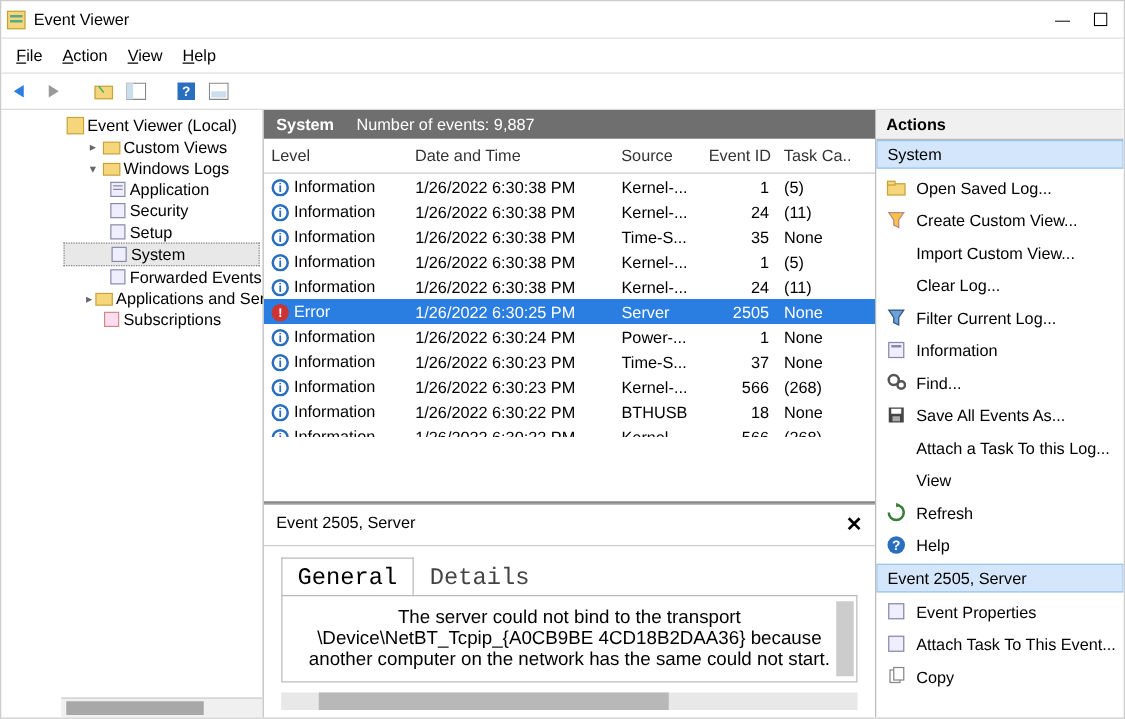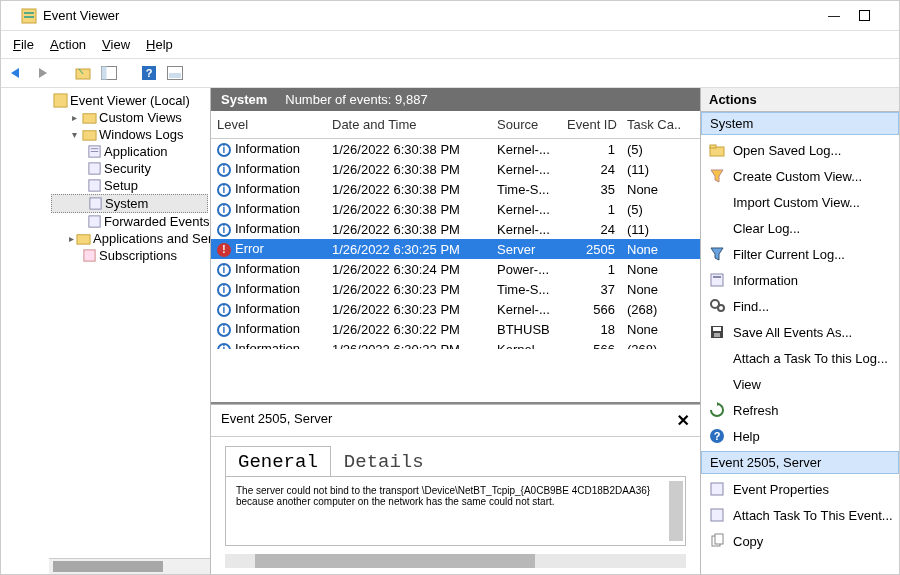--- a/index.html
+++ b/index.html
@@ -1,17 +1,17 @@
 <!DOCTYPE html>
 <html><head>
 <meta charset="utf-8">
 <style>
   * { box-sizing: border-box; }
   body { margin:0; font-family: "Segoe UI", Tahoma, sans-serif; font-size:13px; color:#000; background:#fff; width:900px; height:575px; overflow:hidden; display:flex; flex-direction:column; border:1px solid #ccc;}
-  .titlebar { display:flex; align-items:center; height:30px; padding:0 20px; border-bottom:1px solid #e0e0e0;}
+  .titlebar { display:flex; align-items:center; height:30px; padding:0 4px; border-bottom:1px solid #e0e0e0;}
   .titlebar .icon { width:16px; height:16px; margin-right:6px; }
   .titlebar .title { flex:0 0 auto; font-size:13px;}
   .titlebar .spacer { flex:1;}
   .winbtn { width:30px; height:22px; display:flex; align-items:center; justify-content:center; font-size:12px;}
   .menubar { display:flex; gap:4px; padding:4px 6px; border-bottom:1px solid #e0e0e0;}
   .menubar span { padding:2px 6px; }
   .menubar span u { text-decoration:underline;}
   .toolbar { display:flex; gap:6px; padding:4px 6px; align-items:center; border-bottom:1px solid #ddd;}
   .tbtn { width:20px; height:20px; display:flex; align-items:center; justify-content:center;}
   .main { flex:1; display:flex; overflow:hidden;}
@@ -33,21 +33,21 @@
   .grow { display:flex; align-items:center; font-size:13px; height:20px;}
   .grow.sel { background:#2a7de1; color:#fff;}
   .liconI { width:14px;height:14px;border:2px solid #2a6fbf;border-radius:50%;display:inline-flex;align-items:center;justify-content:center;color:#2a6fbf;font-size:10px;font-weight:bold;margin-right:4px;}
   .liconE { width:14px;height:14px;border-radius:50%;background:#c33;display:inline-flex;align-items:center;justify-content:center;color:#fff;font-size:10px;font-weight:bold;margin-right:4px;}
   .detailpane { flex:0 0 170px; border-top:1px solid #bbb; display:flex; flex-direction:column;}
   .dtitle { padding:6px 10px; border-bottom:1px solid #ccc; display:flex; font-size:13px;}
   .dtitle .x { margin-left:auto; font-weight:bold; font-size:16px;}
   .tabs { display:flex; padding:8px 10px 0 14px; gap:0;}
   .tab { padding:4px 12px; border:1px solid #bbb; border-bottom:none; background:#fff; font-size:19px; position:relative; top:1px;font-family:Liberation Mono, monospace;}
   .tab.inactive { background:transparent; border-color:transparent; color:#444;}
-  .dbody { margin:0 14px 8px 14px; border:1px solid #bbb; padding:8px 10px; font-size:10px; height:70px; overflow:hidden; position:relative;}
+  .dbody { margin:0 14px 8px 14px; border:1px solid #bbb; padding:8px 10px; font-size:15px; height:70px; overflow:hidden; position:relative;text-align:center;}
   .dbody .sb { position:absolute; right:2px; top:4px; bottom:4px; width:14px; background:#ccc;}
   .hsb { height:14px; background:#e8e8e8; margin:0 14px 6px 14px; position:relative;}
   .hsb .thumb{position:absolute; left:30px; width:280px; top:0; bottom:0; background:#b8b8b8;}
 
   .actionspane { width:198px; display:flex; flex-direction:column; overflow:hidden;}
   .acthead { background:#f0f0f0; border-bottom:1px solid #bbb; padding:4px 8px; font-weight:bold;}
   .actsection { background:#d3e6fb; border:1px solid #9cc3ea; padding:3px 8px; font-size:13px;}
   .actlist { padding:2px 0; overflow:hidden;}
   .actitem { display:flex; align-items:center; gap:8px; padding:5px 8px; white-space:nowrap; overflow:hidden;}
   .aicon { width:16px; height:16px; flex:0 0 16px;}

